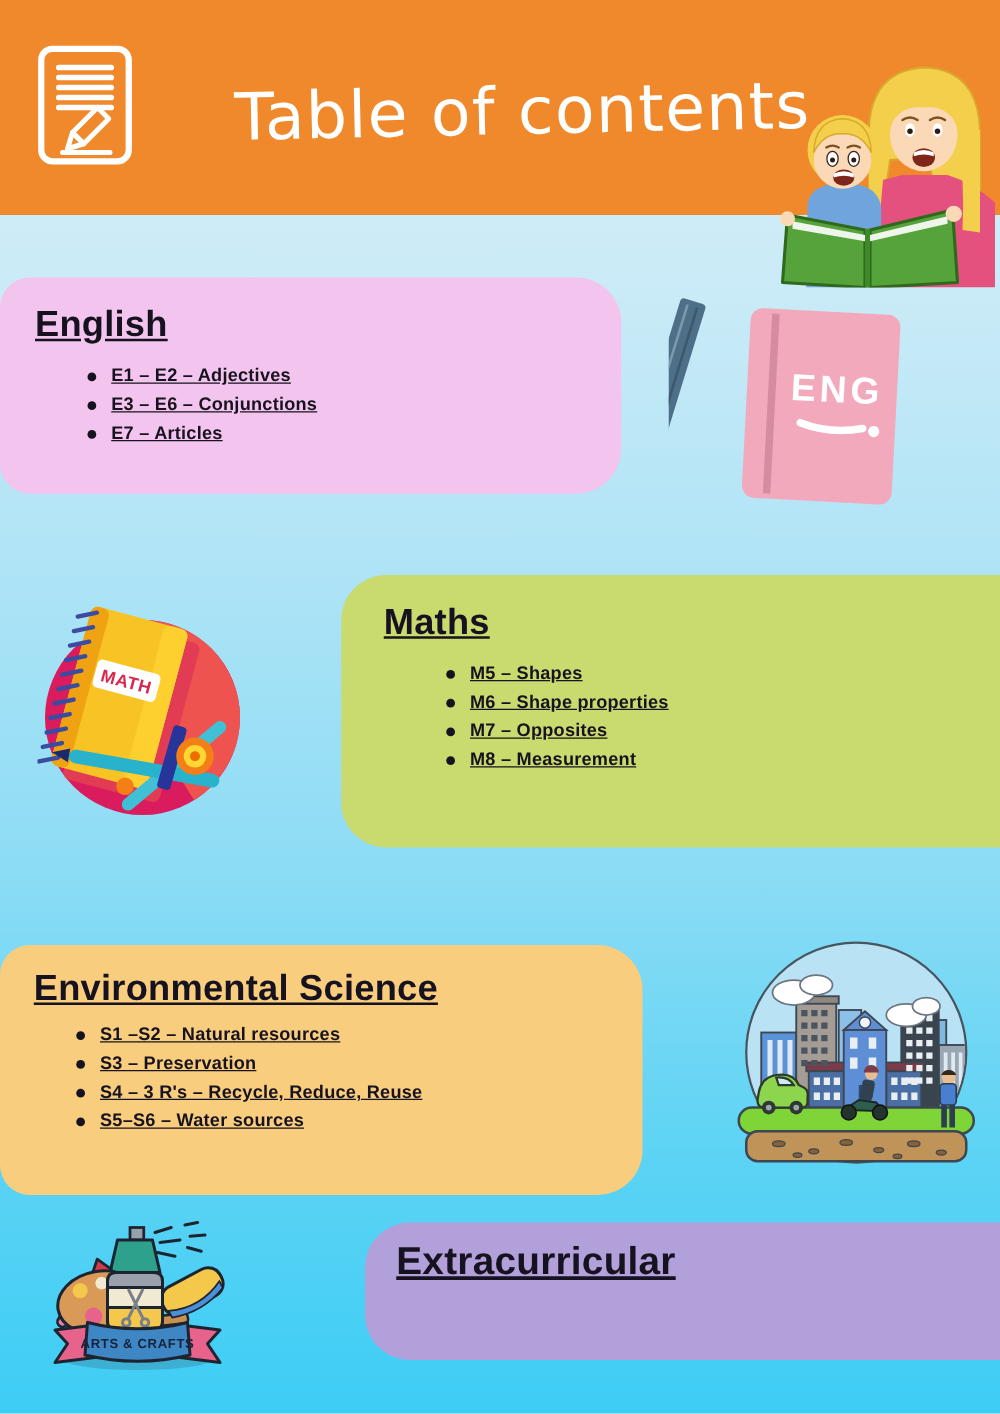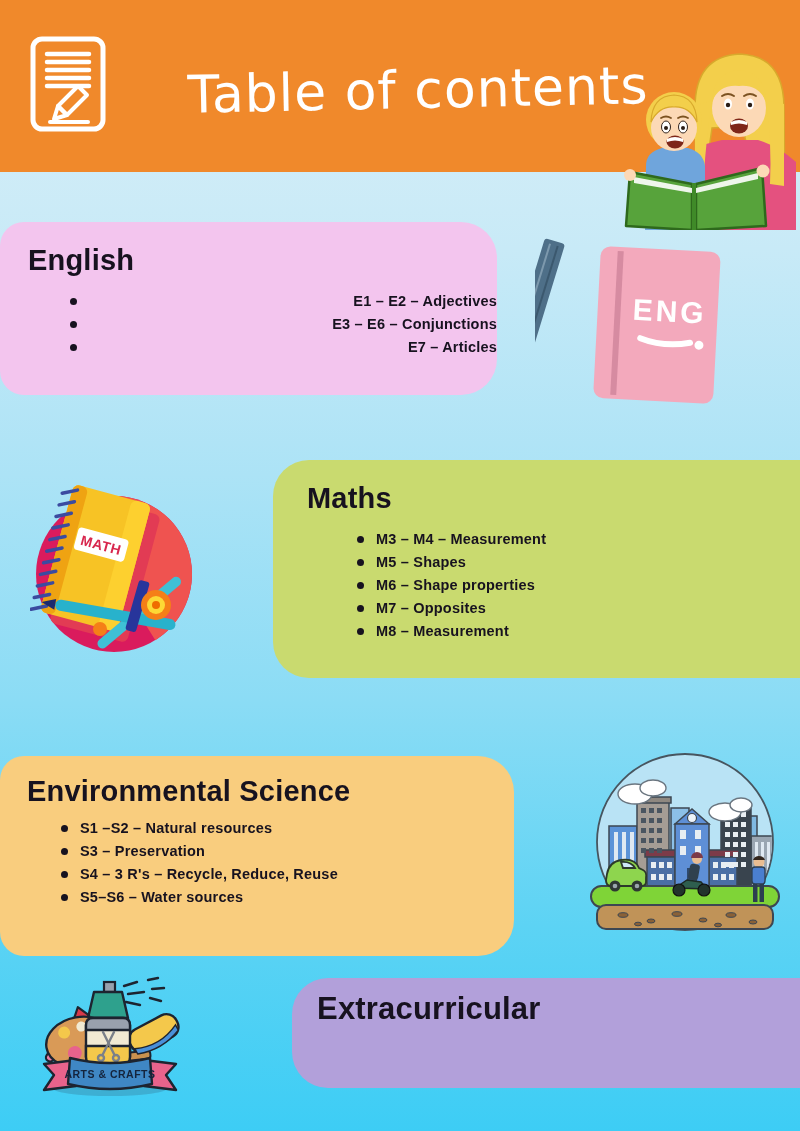--- a/index.html
+++ b/index.html
@@ -15,31 +15,31 @@
     color:#ffffff;font-size:52px;font-weight:400;letter-spacing:1px;
     font-family:"DejaVu Sans",sans-serif;transform:rotate(-1.2deg);
   }
   .art{position:absolute;}
   .art-mother{left:600px;top:44px;width:196px;height:186px;z-index:5;}
   .art-english{left:535px;top:232px;width:240px;height:185px;}
   .art-maths{left:30px;top:474px;width:170px;height:180px;}
   .art-city{left:583px;top:750px;width:205px;height:195px;}
   .art-arts{left:40px;top:972px;width:180px;height:125px;}
 
-  .box{position:absolute;box-sizing:border-box;}
+  .box{position:absolute;box-sizing:border-box;text-decoration:underline;}
   .box h2{margin:0;font-size:29px;font-weight:800;letter-spacing:.2px;color:#17121f;line-height:36px;}
   .box ul{list-style:none;margin:0;padding:0;}
   .box li{
     position:relative;font-size:14.5px;line-height:15px;font-weight:700;
     padding-left:21px;margin-bottom:8px;letter-spacing:.2px;color:#17121f;
   }
   .box li::before{content:"";position:absolute;left:2px;top:4px;width:7px;height:7px;border-radius:50%;background:#17121f;}
 
   .box-english{left:0;top:222px;width:497px;height:173px;background:#f3c5ee;border-radius:24px 36px 36px 24px;padding:20px 0 0 28px;}
-  .box-english ul{margin:16px 0 0 40px;text-align:right;}
+  .box-english ul{margin:16px 0 0 40px;}
 
   .box-maths{left:273px;top:460px;width:527px;height:218px;background:#c9da6f;border-radius:36px 0 0 36px;padding:20px 12px 0 34px;}
   .box-maths ul{margin:16px 0 0 48px;}
 
   .box-science{left:0;top:756px;width:514px;height:200px;background:#f9cd7e;border-radius:24px 36px 36px 24px;padding:17px 0 0 27px;}
   .box-science ul{margin:12px 0 0 32px;}
 
   .box-extra{left:292px;top:978px;width:508px;height:110px;background:#b2a0da;border-radius:36px 0 0 36px;padding:14px 0 0 25px;}
   .box-extra h2{font-size:31px;line-height:34px;}
   .box-extra ul{margin:10px 0 0 14px;}
@@ -132,21 +132,20 @@
       <line x1="20" y1="4" x2="20" y2="148" stroke="#d68ba1" stroke-width="6"></line>
       <text x="72" y="72" text-anchor="middle" fill="#ffffff" font-size="30" font-weight="600" letter-spacing="3">ENG</text>
       <path d="M44 90 Q68 98 94 92" stroke="#ffffff" stroke-width="6" fill="none" stroke-linecap="round"></path>
       <circle cx="103" cy="94" r="4.5" fill="#ffffff"></circle>
     </g>
   </svg>
 
   <section class="box box-maths">
     <h2>Maths</h2>
     <ul>
-      <li>M3 – M4  –  Measurement</li>
       <li>M5 – Shapes</li>
       <li>M6  –  Shape properties</li>
       <li>M7  –  Opposites</li>
       <li>M8  –  Measurement</li>
     </ul>
   </section>
 
   <svg class="art art-maths" viewBox="0 0 170 180">
     <circle cx="84" cy="100" r="78" fill="#da1b5d"></circle>
     <path d="M84 22 A78 78 0 0 1 84 178 Z" fill="#ef5350" transform="rotate(-32 84 100)"></path>

